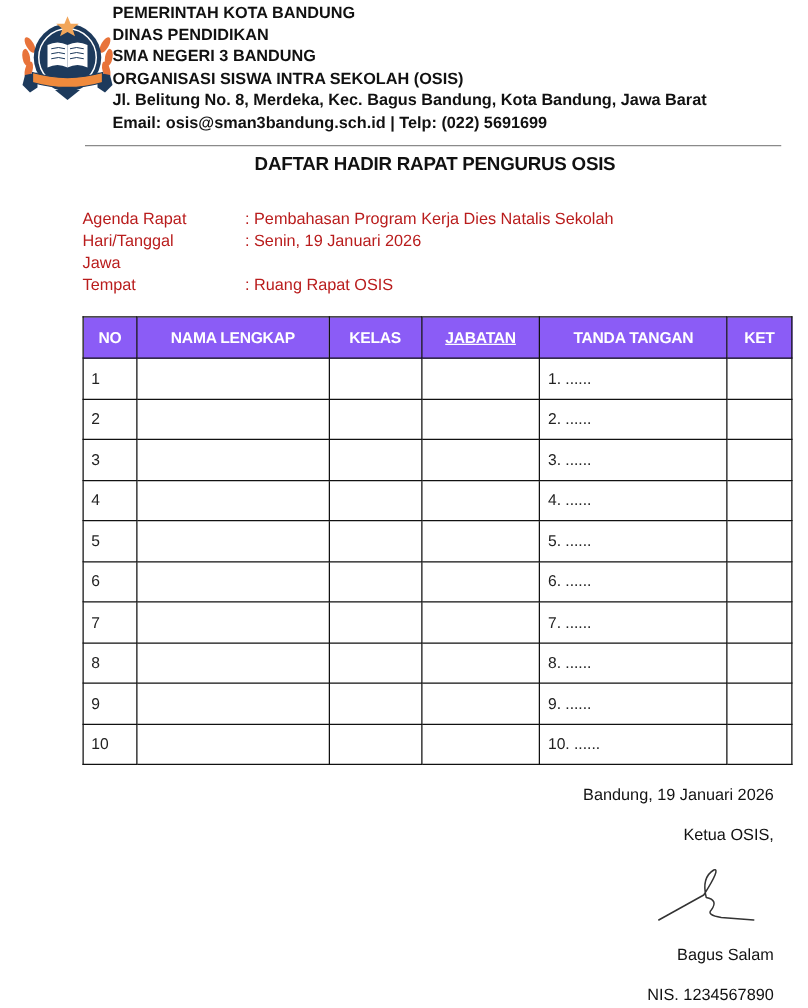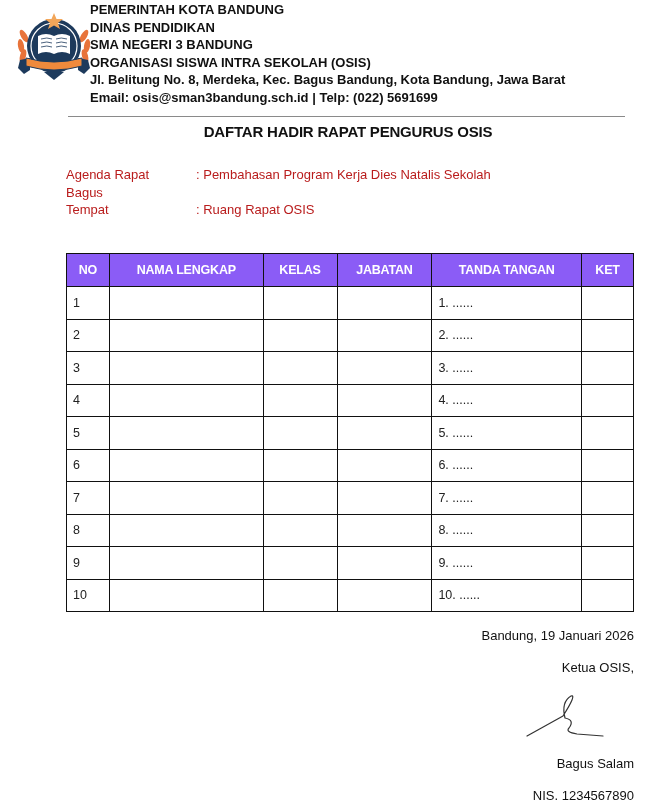--- a/index.html
+++ b/index.html
@@ -21,26 +21,26 @@
   .info-label { width: 130px; }
 
   table.attendance { position: absolute; left: 66px; top: 253px; width: 568px;
     border-collapse: collapse; font-size: 12.5px; }
   table.attendance th { background: #8b5cf6; color: #ffffff; font-weight: bold; height: 33px;
     border: 1.5px solid #111; font-size: 12.5px; text-align: center; letter-spacing: -0.2px; }
   table.attendance td { height: 32.5px; border: 1.5px solid #111; padding-left: 6px; color: #222; }
   .col-no { width: 43px; }
   .col-nama { width: 154px; }
   .col-kelas { width: 74px; }
-  .col-jab { width: 95px; }
+  .col-jab { width: 95px; text-decoration: underline; }
   .col-ttd { width: 150px; }
   .col-ket { width: 52px; }
   td.ttd { padding-left: 6px; }
 
-  .sign { position: absolute; right: 12px; text-align: left; font-size: 13px; color: #111; white-space: nowrap; }
+  .sign { position: absolute; right: 27px; text-align: left; font-size: 13px; color: #111; white-space: nowrap; }
   .sig-svg { position: absolute; left: 525px; top: 690px; width: 80px; height: 50px; }
 </style>
 </head>
 <body>
 
 <div class="logo">
   <svg viewBox="0 0 80 76" width="80" height="76">
 
     <g fill="#e8733a">
       <ellipse cx="10" cy="28" rx="3" ry="7" transform="rotate(-30 10 28)"></ellipse>
@@ -87,21 +87,25 @@
 <div class="divider"></div>
 
 <div class="doc-title">DAFTAR HADIR RAPAT PENGURUS OSIS</div>
 
 <div class="info">
   <div class="info-row">
     <span class="info-label">Agenda Rapat</span>
     <span>: Pembahasan Program Kerja Dies Natalis Sekolah</span>
   </div>
   <div class="info-row">
-    <span class="info-label">Bagus</span>
+    <span class="info-label">Hari/Tanggal</span>
+    <span>: Senin, 19 Januari 2026</span>
+  </div>
+  <div class="info-row">
+    <span class="info-label">Jawa</span>
   </div>
   <div class="info-row">
     <span class="info-label">Tempat</span>
     <span>: Ruang Rapat OSIS</span>
   </div>
 </div>
 
 <table class="attendance">
   <thead>
     <tr>

